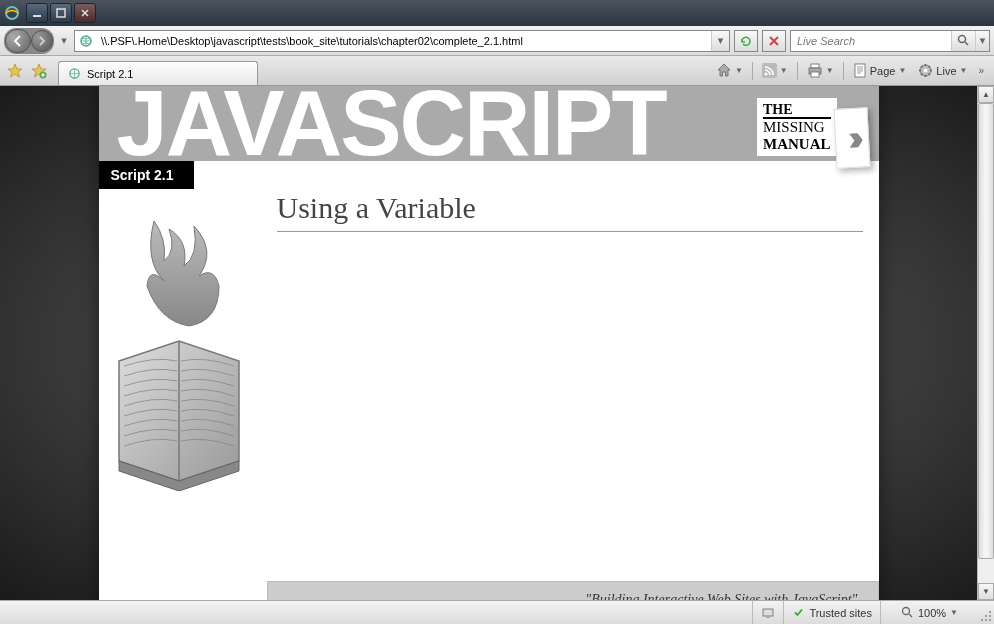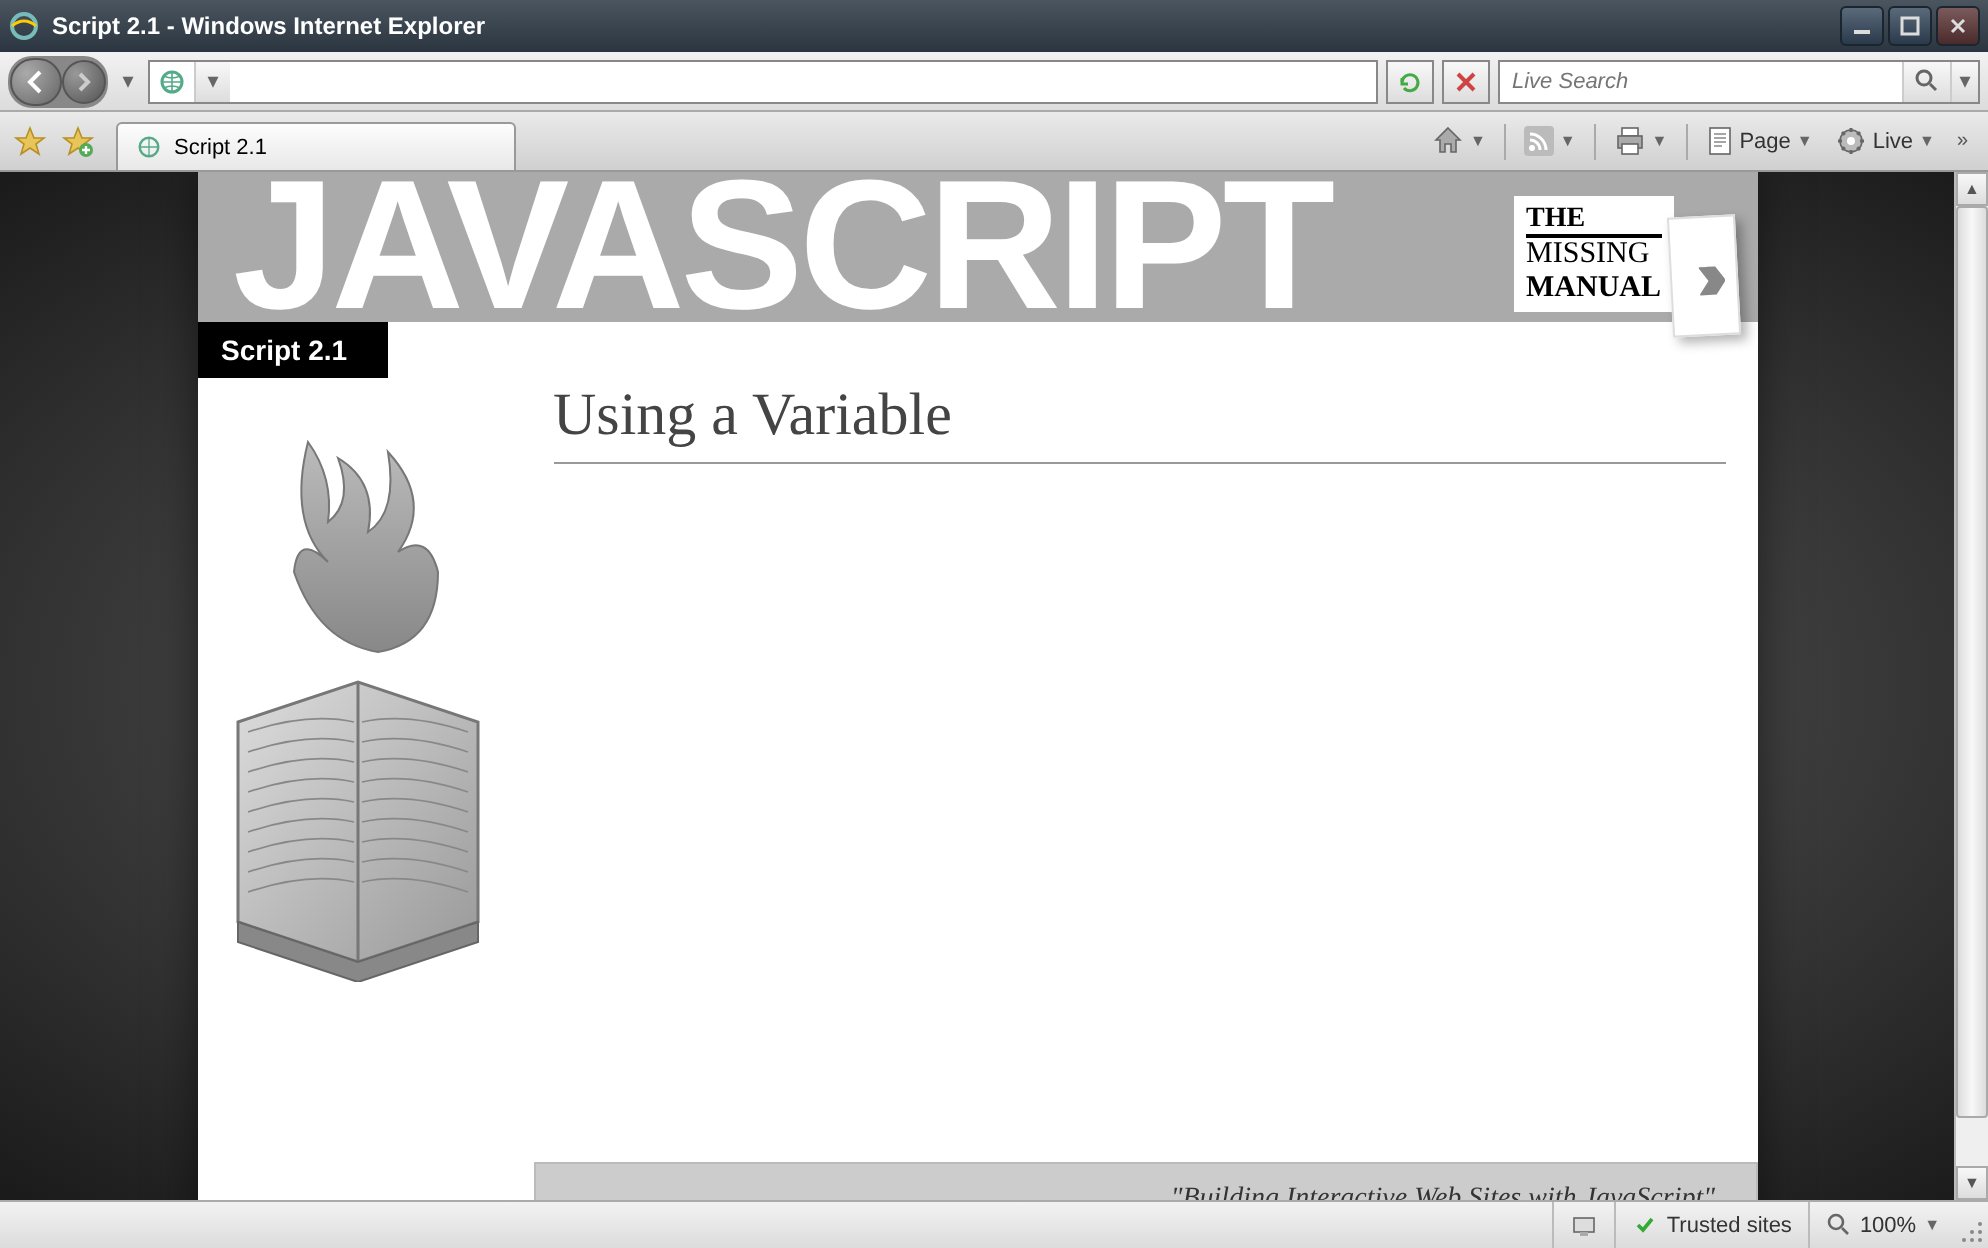--- a/index.html
+++ b/index.html
@@ -17,21 +17,21 @@
 .navbar { height: 30px; background: linear-gradient(to bottom,#f2f2f2,#dcdcdc); border-bottom: 1px solid #aaa; display: flex; align-items: center; padding: 2px 4px; gap: 4px; }
 .navbtns { display: flex; align-items: center; background: #888; border-radius: 12px; padding: 1px; }
 .navbtn { width: 26px; height: 24px; border-radius: 12px; background: radial-gradient(circle at 30% 30%, #aaa, #666); display: flex; align-items: center; justify-content: center; color: #eee; border: 1px solid #555; cursor: pointer; }
 .navbtn.fwd { background: radial-gradient(circle at 30% 30%, #999, #555); width: 22px; height: 22px; }
 .navsmall { width: 12px; display:flex; align-items:center; justify-content:center; color:#666; cursor:pointer; }
 .addrbar { flex: 1; display: flex; align-items: stretch; border: 1px solid #888; background: #fff; height: 22px; }
 .addrbar .globe { width: 22px; display: flex; align-items: center; justify-content: center; border-right: 0; }
 .addrbar input { flex: 1; border: none; outline: none; padding: 0 4px; font-size: 11px; font-family: Tahoma, Arial, sans-serif; }
 .addrbar .dd { width: 18px; display: flex; align-items: center; justify-content: center; border-left: 1px solid #ccc; cursor: pointer; color: #666; background: linear-gradient(to bottom,#f8f8f8,#ddd); }
 .btn-square { width: 24px; height: 22px; border: 1px solid #888; background: linear-gradient(to bottom,#f8f8f8,#ddd); display: flex; align-items: center; justify-content: center; cursor: pointer; color: #444; }
-.searchbox { width: 241px; display: flex; align-items: stretch; border: 1px solid #888; background: #fff; height: 22px; }
+.searchbox { width: 200px; display: flex; align-items: stretch; border: 1px solid #888; background: #fff; height: 22px; }
 .searchbox input { flex: 1; border: none; outline: none; padding: 0 6px; font-size: 11px; color: #999; font-style: italic; }
 .searchbox .sbtn { width: 24px; display: flex; align-items: center; justify-content: center; border-left: 1px solid #ccc; cursor: pointer; background: linear-gradient(to bottom,#f8f8f8,#ddd); color: #666; }
 .searchbox .sdd { width: 14px; display: flex; align-items: center; justify-content: center; border-left: 1px solid #ccc; cursor: pointer; background: linear-gradient(to bottom,#f8f8f8,#ddd); color: #666; }
 
 
 .tabbar { height: 30px; background: linear-gradient(to bottom,#eaeaea,#d0d0d0); border-bottom: 1px solid #999; display: flex; align-items: center; padding: 0 4px; }
 .favctls { display: flex; gap: 2px; margin-right: 8px; }
 .favbtn { width: 22px; height: 22px; display: flex; align-items: center; justify-content: center; cursor: pointer; color: #c9a227; }
 .tabs { display: flex; align-items: flex-end; height: 100%; flex: 1; }
 .tab { height: 24px; min-width: 200px; max-width: 310px; background: linear-gradient(to bottom,#fdfdfd,#e8e8e8); border: 1px solid #999; border-bottom: none; border-radius: 3px 3px 0 0; display: flex; align-items: center; padding: 0 8px; gap: 6px; cursor: pointer; }
@@ -70,36 +70,35 @@
 
 .scrollbar-v { width: 17px; background: #e8e8e8; border-left: 1px solid #bbb; display: flex; flex-direction: column; }
 .scrollbar-v .arrow { height: 17px; background: linear-gradient(to bottom,#f8f8f8,#ddd); border: 1px solid #aaa; display: flex; align-items: center; justify-content: center; font-size: 8px; color: #555; cursor: pointer; }
 .scrollbar-v .track { flex: 1; background: #efefef; position: relative; }
 .scrollbar-v .thumb { position: absolute; left: 0; right: 0; top: 0; height: 95%; background: linear-gradient(to right,#ddd,#f8f8f8,#ddd); border: 1px solid #aaa; border-radius: 2px; cursor: pointer; }
 
 
 .statusbar { height: 24px; background: linear-gradient(to bottom,#f2f2f2,#dcdcdc); border-top: 1px solid #aaa; display: flex; align-items: flex-start; font-size: 11px; color: #333; }
 .statusbar .spacer { flex: 1; }
 .status-seg { display: flex; align-items: center; gap: 4px; padding: 0 8px; border-left: 1px solid #bbb; height: 100%; }
-.zoom { display: flex; align-items: center; gap: 4px; padding: 0 8px; border-left: 1px solid #bbb; height: 100%; cursor: pointer; }
+.zoom { display: flex; align-items: center; gap: 4px; padding: 0 20px; border-left: 1px solid #bbb; height: 100%; cursor: pointer; }
 .grip { width: 16px; height: 100%; display: flex; align-items: flex-end; justify-content: flex-end; padding: 2px; }
 
 svg { display: block; }
 </style>
 </head>
 <body>
 
 <div class="titlebar">
   <span class="ie-icon">
     <svg width="14" height="14" viewBox="0 0 14 14">
         <circle cx="7" cy="7" r="6" fill="none" stroke="#7bb" stroke-width="2"></circle>
         <path d="M1 7 Q7 2 13 7" stroke="#fc0" stroke-width="1.5" fill="none"></path>
       </svg>
   </span>
-  <span class="title">Script 2.1 - Windows Internet Explorer</span>
   <div class="winctrl">
     <div class="btn">
         <svg width="10" height="10">
           <rect x="1" y="7" width="8" height="2" fill="#ddd"></rect>
         </svg>
       </div>
     <div class="btn">
         <svg width="10" height="10">
           <rect x="1" y="1" width="8" height="8" fill="none" stroke="#ddd" stroke-width="1.5"></rect>
         </svg>
@@ -126,20 +125,21 @@
     </div>
   </div>
   <div class="navsmall">▾</div>
   <div class="addrbar">
     <span class="globe">
       <svg width="14" height="14" viewBox="0 0 14 14">
           <circle cx="7" cy="7" r="5" fill="none" stroke="#5a8" stroke-width="1.5"></circle>
           <path d="M2 7 h10 M7 2 v10 M3 4 Q7 6 11 4 M3 10 Q7 8 11 10" stroke="#5a8" stroke-width="0.8" fill="none"></path>
         </svg>
     </span>
+    <input type="text" value="\\.PSF\.Home\Desktop\javascript\tests\book_site\tutorials\chapter02\complete_2.1.html" style="">
     <span class="dd">▾</span>
   </div>
   <div class="btn-square">
     <svg width="14" height="14" viewBox="0 0 14 14">
         <path d="M3 7 a4 4 0 1 1 1 3" fill="none" stroke="#4a4" stroke-width="1.5"></path>
         <path d="M3 5 l0 3 l3 0" fill="none" stroke="#4a4" stroke-width="1.5"></path>
       </svg>
   </div>
   <div class="btn-square">
     <svg width="12" height="12">

